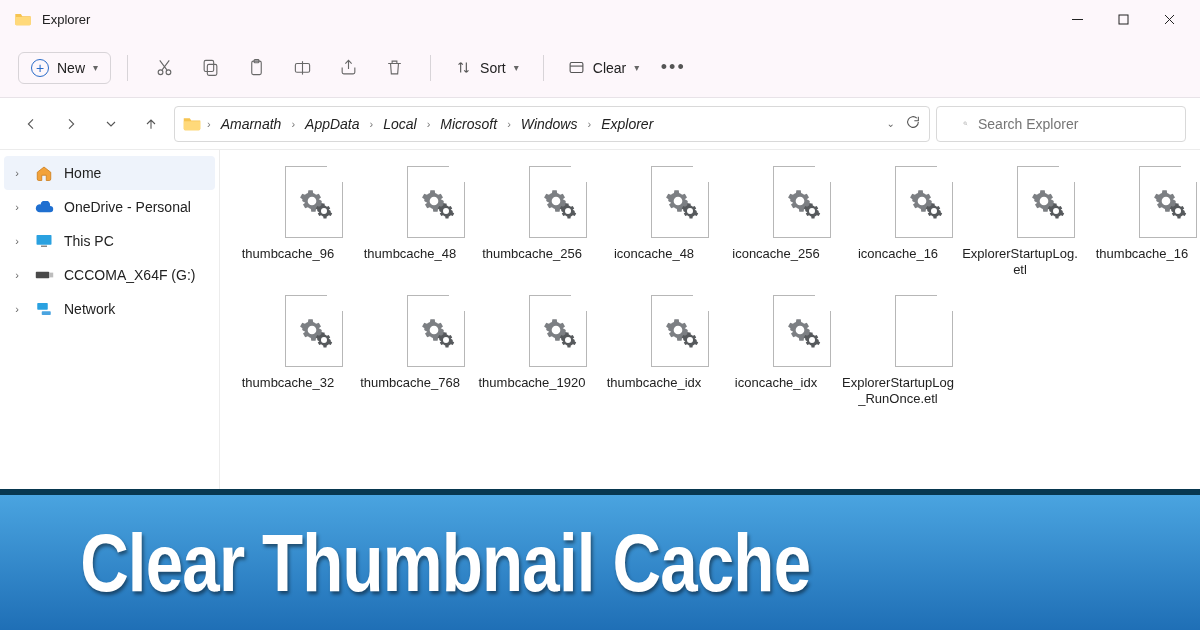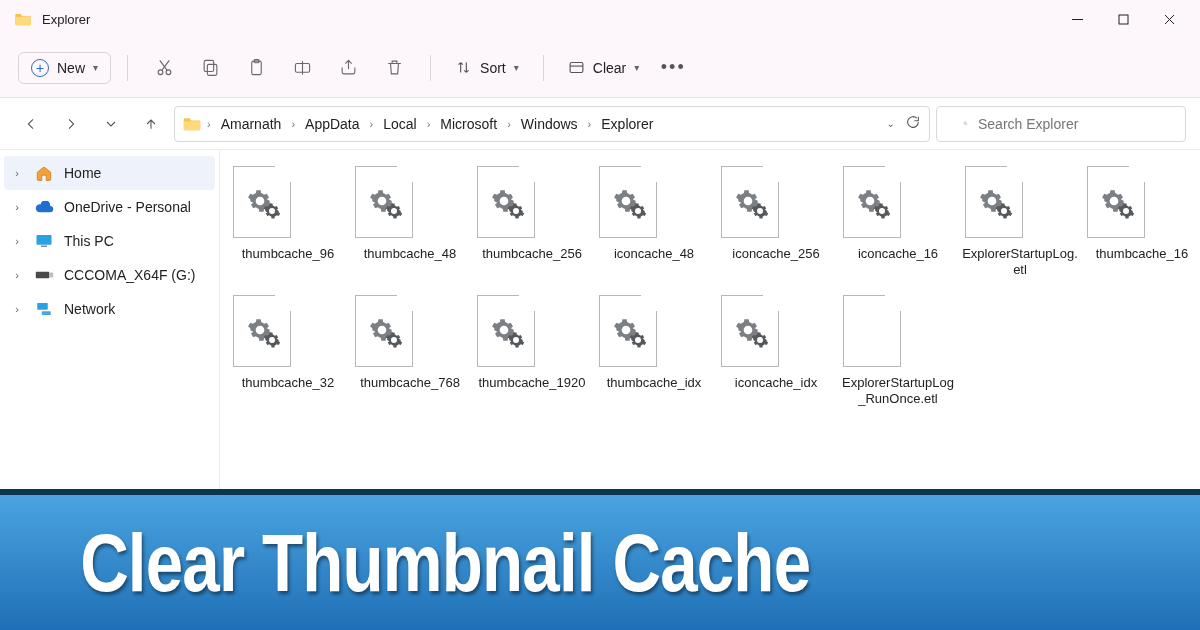--- a/index.html
+++ b/index.html
@@ -23,40 +23,40 @@
 .tb-ico { width: 40px; height: 40px; display: flex; align-items: center; justify-content: center; color: #666; border-radius: 4px; }
 .tb-ico svg { width: 19px; height: 19px; stroke: #676767; stroke-width: 1.4; fill: none; }
 .tb-txt { display: flex; align-items: center; gap: 8px; padding: 6px 8px; font-size: 14px; color: #222; border-radius: 4px; }
 .tb-txt .chev { color: #666; font-size: 10px; }
 
 
 .navrow { height: 52px; display: flex; align-items: center; padding: 0 14px; gap: 6px; border-bottom: 1px solid #ececec; }
 .navarrow { width: 34px; height: 34px; display: flex; align-items: center; justify-content: center; color: #555; }
 .navarrow svg { width: 16px; height: 16px; stroke: #555; stroke-width: 1.6; fill: none; }
 .addr { flex: 1; height: 36px; border: 1px solid #d9d9d9; border-radius: 4px; display: flex; align-items: center; padding: 0 8px; gap: 4px; font-size: 14px; color: #222; }
-.addr .crumb { padding: 3px 4px; border-radius: 3px; }
+.addr .crumb { padding: 3px 4px; border-radius: 3px; font-style: italic; }
 .addr .sep { color: #777; font-size: 11px; padding: 0 2px; }
 .addr .tail { flex: 1; }
 .addr .drop { color: #666; font-size: 10px; padding: 0 6px; }
 .addr .refresh svg { width: 16px; height: 16px; stroke: #555; stroke-width: 1.6; fill: none; }
 .searchbox { width: 250px; height: 36px; border: 1px solid #d9d9d9; border-radius: 4px; display: flex; align-items: center; padding: 0 26px; gap: 10px; color: #777; font-size: 14px; }
 .searchbox svg { width: 15px; height: 15px; stroke: #777; stroke-width: 1.8; fill: none; }
 .searchbox input { border:none; outline:none; font-size:14px; color:#222; flex:1; background:transparent; }
 
 
 .body { flex: 1; display: flex; min-height: 0; }
 .sidebar { width: 220px; border-right: 1px solid #ececec; padding: 6px 0; }
 .side-item { display: flex; align-items: center; gap: 10px; padding: 7px 10px 7px 10px; font-size: 14px; color: #222; }
 .side-item.selected { background: #eef3fb; border-radius: 4px; margin: 0 4px; padding-left: 6px;}
 .side-item .exp { width: 14px; color: #666; font-size: 11px; text-align: center; }
 .side-item .ico { width: 20px; height: 20px; display: flex; align-items: center; justify-content: center; }
 
 .files { flex: 1; padding: 14px 10px; overflow: hidden; }
 .file-grid { display: grid; grid-template-columns: repeat(8, 1fr); column-gap: 6px; row-gap: 14px; }
-.file { display: flex; flex-direction: column; align-items: flex-start; width: 116px; }
+.file { display: flex; flex-direction: column; align-items: flex-end; width: 116px; }
 .file .thumb { width: 64px; height: 76px; position: relative; }
 .file .page { width: 58px; height: 72px; border: 1.5px solid #b7b7b7; background: #fff; position: absolute; left: 3px; top: 2px; }
 .file .page::before { content:""; position:absolute; right:-1px; top:-1px; width:16px; height:16px; background:#fff; }
 .file .page::after { content:""; position:absolute; right:-1px; top:-1px; width:0; height:0; border-bottom:16px solid #fff; border-right:16px solid transparent; box-shadow: -1px 1px 0 #b7b7b7 inset;}
 .file .gears { position: absolute; left: 17px; top: 24px; }
 .file .name { font-size: 13px; color: #222; text-align: center; line-height: 1.25; margin-top: 6px; width: 116px; word-break: break-word; }
 
 
 .banner { height: 141px; background: linear-gradient(#4aa4e0, #1f6fb6); display: flex; align-items: center; justify-content: flex-start; border-top: 6px solid #08374f; }
 .banner .txt { font-family: Arial, "Arial Narrow", sans-serif; font-stretch: condensed; font-weight: 800; color: #fff; font-size: 82px; letter-spacing: -1px; text-shadow: 2px 3px 4px rgba(0,0,0,.45); transform: scaleX(.82);}

